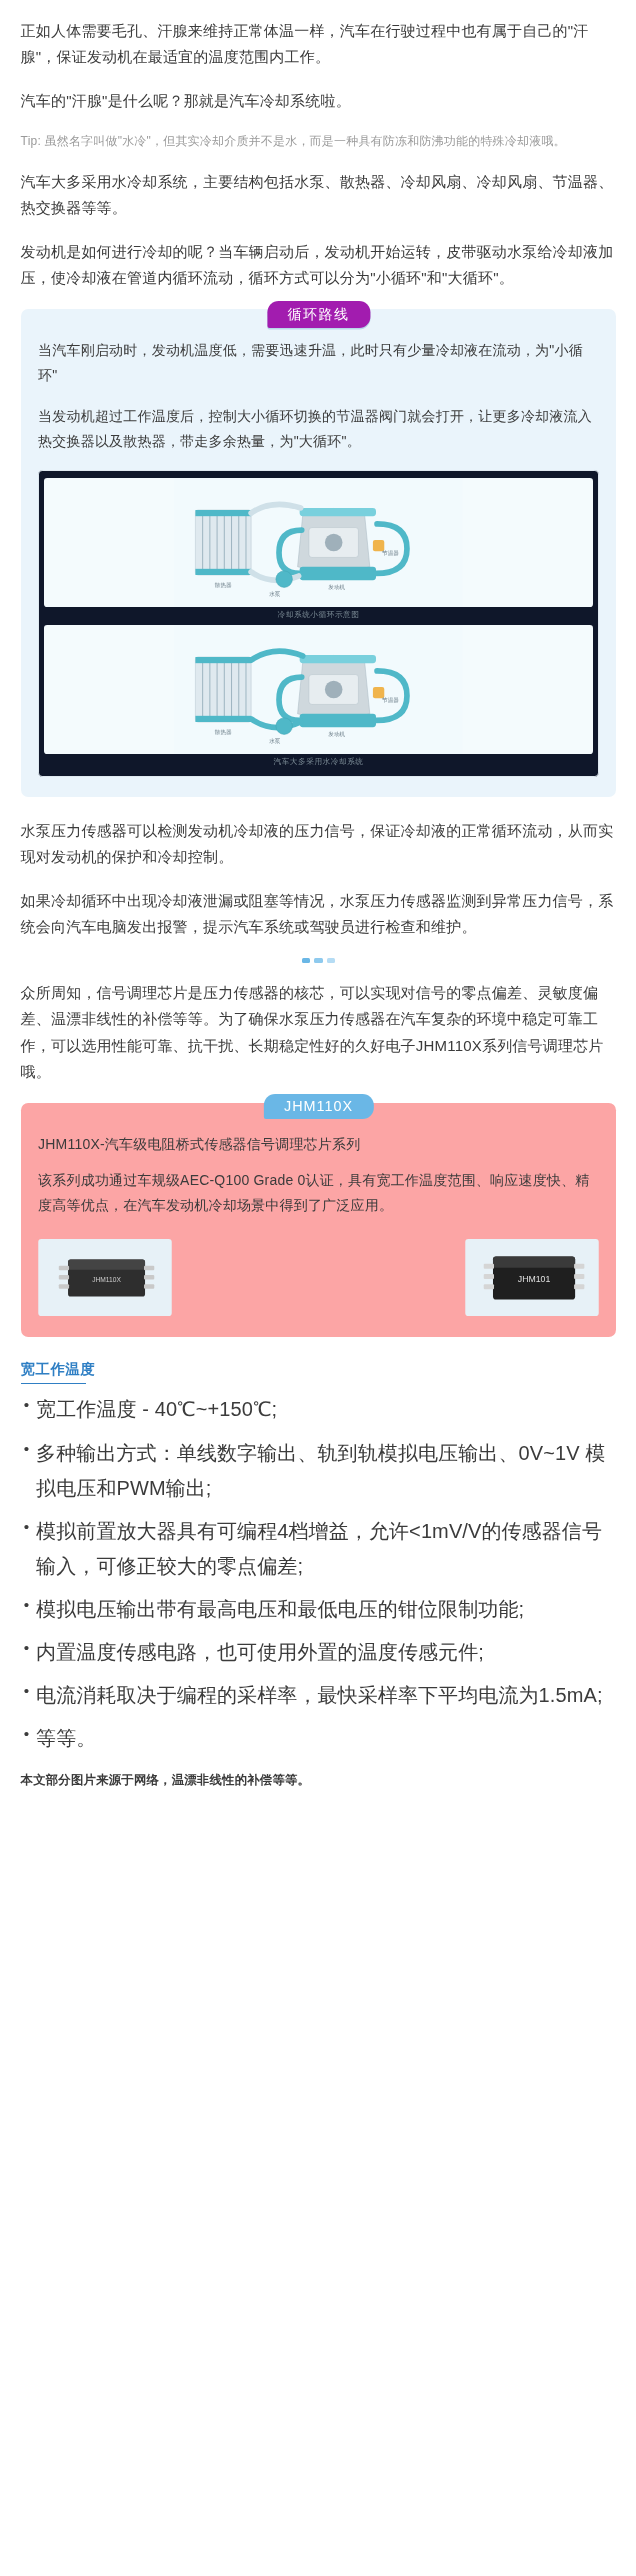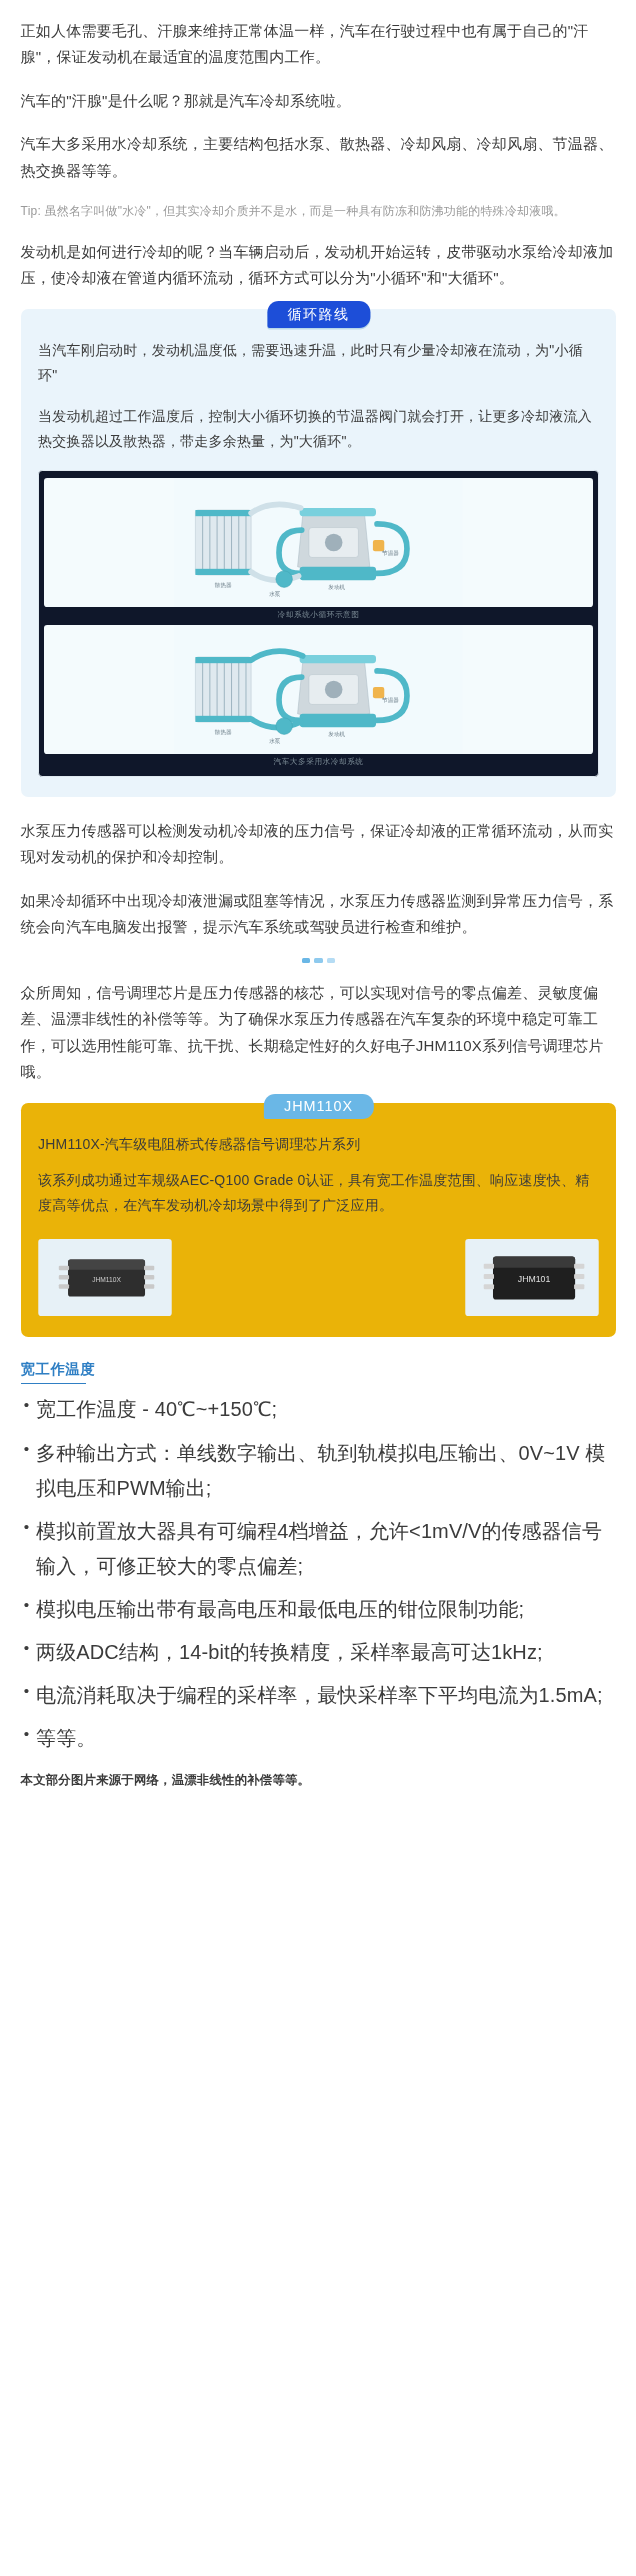--- a/index.html
+++ b/index.html
@@ -36,21 +36,21 @@
     border-radius: 7.2px;
     padding: 29px 17.5px 17.5px 17.5px;
     margin: 7.2px 0 20.6px 0;
     position: relative;
   }
   .ribbon {
     position: absolute;
     top: -8.2px;
     left: 50%;
     transform: translateX(-50%);
-    background: #1d4ed8;
+    background: #a21caf;
     color: #ffffff;
     font-size: 14px;
     letter-spacing: 1.5px;
     padding: 4.6px 20.6px;
     border-radius: 11.3px 11.3px 11.3px 2.1px;
     box-shadow: 0 1.5px 0 rgba(90,160,200,0.35);
     white-space: nowrap;
   }
   .card-blue p {
     font-size: 14px;
@@ -91,21 +91,21 @@
   .dots i {
     display: block;
     width: 8.2px; height: 4.6px;
     border-radius: 1.5px;
     background: #6ab7e6;
   }
   .dots i:nth-child(2){ background:#8ecaee; }
   .dots i:nth-child(3){ background:#b5dcf4; }
   
   .card-prod {
-    background: #eab308;
+    background: #fca5a5;
     border-radius: 7.2px;
     padding: 29px 17.5px 17.5px 17.5px;
     margin: 7.2px 0 23px 0;
     position: relative;
   }
   .prod-tag {
     position: absolute;
     top: -8.2px;
     left: 50%;
     transform: translateX(-50%);
@@ -176,22 +176,22 @@
     letter-spacing: 0.2px;
   }
 </style>
 </head>
 <body>
 
 <div class="page">
 
   <p class="para">正如人体需要毛孔、汗腺来维持正常体温一样，汽车在行驶过程中也有属于自己的"汗腺"，保证发动机在最适宜的温度范围内工作。</p>
   <p class="para">汽车的"汗腺"是什么呢？那就是汽车冷却系统啦。</p>
+  <p class="para tip">Tip: 虽然名字叫做"水冷"，但其实冷却介质并不是水，而是一种具有防冻和防沸功能的特殊冷却液哦。</p>
   <p class="para">汽车大多采用水冷却系统，主要结构包括水泵、散热器、冷却风扇、冷却风扇、节温器、热交换器等等。</p>
-  <p class="para tip">Tip: 虽然名字叫做"水冷"，但其实冷却介质并不是水，而是一种具有防冻和防沸功能的特殊冷却液哦。</p>
   <p class="para">发动机是如何进行冷却的呢？当车辆启动后，发动机开始运转，皮带驱动水泵给冷却液加压，使冷却液在管道内循环流动，循环方式可以分为"小循环"和"大循环"。</p>
 
   <div class="card-blue">
     <div class="ribbon">循环路线</div>
     <p>当汽车刚启动时，发动机温度低，需要迅速升温，此时只有少量冷却液在流动，为"小循环"</p>
     <p>当发动机超过工作温度后，控制大小循环切换的节温器阀门就会打开，让更多冷却液流入热交换器以及散热器，带走多余热量，为"大循环"。</p>
 
     <div class="diagram">
       <div class="diag-row">
         <svg class="diag-svg" viewBox="0 0 560 250" preserveAspectRatio="xMidYMid meet">
@@ -333,21 +333,21 @@
       </svg>
     </div>
   </div>
 
   <h3 class="sec-title">宽工作温度</h3>
   <ul class="feat">
     <li>宽工作温度 - 40℃~+150℃;</li>
     <li>多种输出方式：单线数字输出、轨到轨模拟电压输出、0V~1V 模拟电压和PWM输出;</li>
     <li>模拟前置放大器具有可编程4档增益，允许&lt;1mV/V的传感器信号输入，可修正较大的零点偏差;</li>
     <li>模拟电压输出带有最高电压和最低电压的钳位限制功能;</li>
-    <li>两级ADC结构，14-bit的转换精度，采样率最高可达1kHz;</li>
+    <li>内置温度传感电路，也可使用外置的温度传感元件;</li>
     <li>电流消耗取决于编程的采样率，最快采样率下平均电流为1.5mA;</li>
     <li>等等。</li>
   </ul>
 
   <div class="footer-note">本文部分图片来源于网络，温漂非线性的补偿等等。</div>
 
 </div>
 
 
 </body></html>

